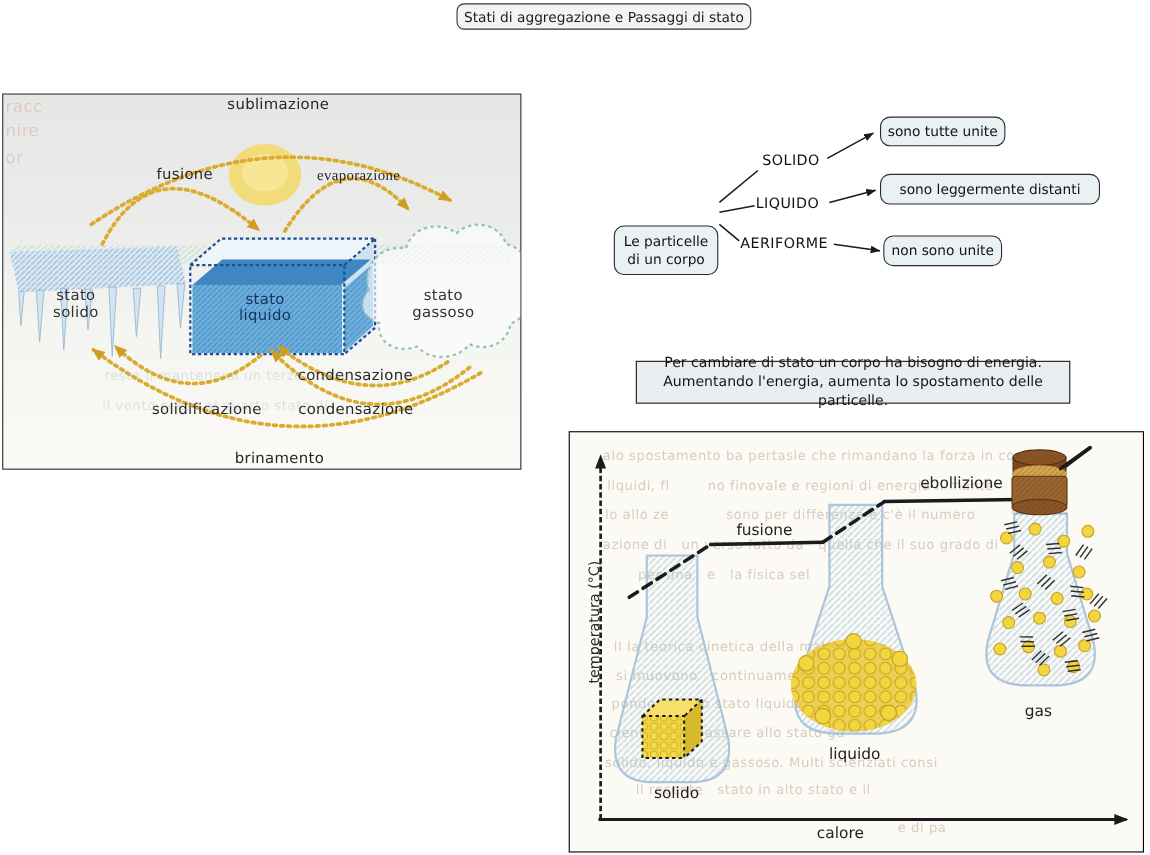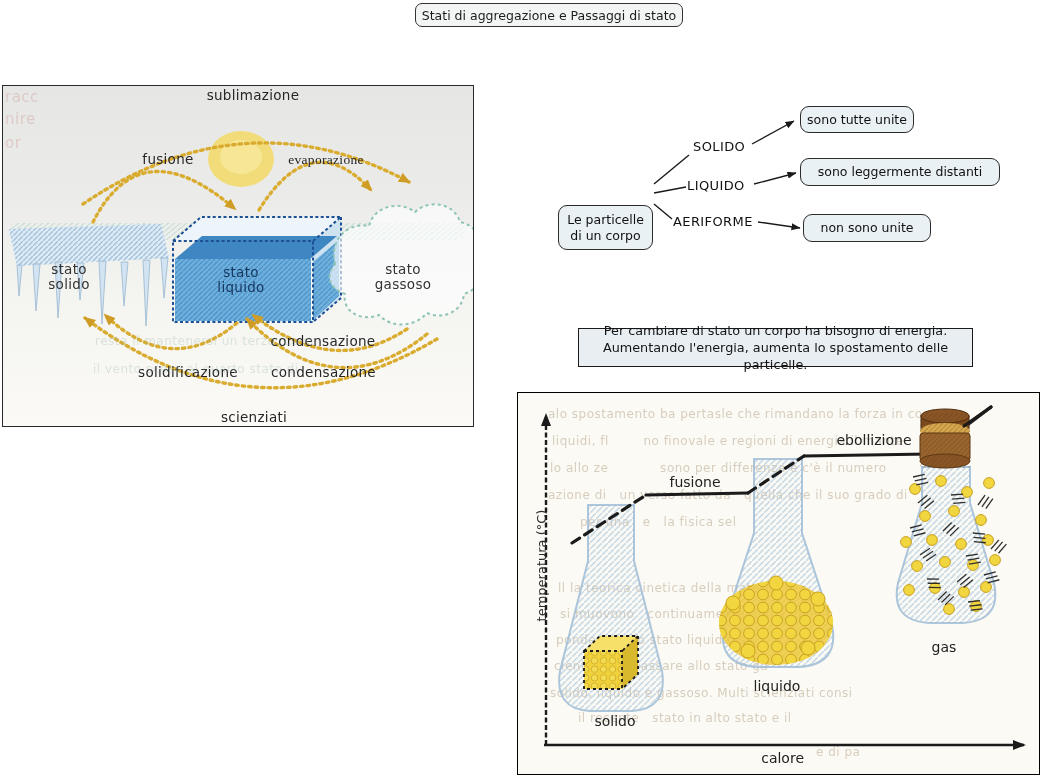--- a/index.html
+++ b/index.html
@@ -29,21 +29,21 @@
   
   .map-overlay { position:absolute; left:540px; top:95px; }
   .map-box {
     position:absolute; border:1.4px solid #2b2b2b; border-radius:9px; background:#eaf1f5;
     display:flex; flex-direction:column; align-items:center; justify-content:center;
     font-size:12.5px; line-height:16px; color:#111; text-align:center;
   }
   .map-root { left:558px; top:169px; width:95px; height:45px;margin-top:36px; }
   .map-res1 { left:800px; top:106px; width:114px; height:27px; }
   .map-res2 { left:800px; top:158px; width:200px; height:28px; }
-  .map-res3 { left:803px; top:214px; width:128px; height:28px; }
+  .map-res3 { left:803px; top:214px; width:108px; height:28px; }
   .map-state { position:absolute; font-size:13px; letter-spacing:.4px; color:#111; }
   .ms-solido    { left:693px; top:139px; }
   .ms-liquido   { left:687px; top:178px; }
   .ms-aeriforme { left:673px; top:214px; }
 
   
   .energy-box {
     position:absolute; left:578px; top:328px; width:395px; height:39px;
     border:1.6px solid #1a1a1a; background:#e9eef3;
     display:flex; flex-direction:column; align-items:center; justify-content:center;
@@ -55,21 +55,21 @@
     position:absolute; left:517px; top:392px; width:523px; height:383px;
     border:1.6px solid #000; background:#fbfaf4; overflow:hidden;
   }
   .graph-panel svg { position:absolute; left:0; top:0; z-index:2; }
   .glabel { position:absolute; z-index:3; font-size:14px; color:#222; text-align:center; }
   .gl-fusione     { left:132px; top:81px;  width:90px; }
   .gl-ebollizione { left:306px; top:39px;  width:100px; }
   .gl-solido      { left:57px;  top:320px; width:80px; }
   .gl-liquido     { left:219px; top:285px; width:80px; }
   .gl-gas         { left:396px; top:246px; width:60px; }
-  .gl-calore      { left:206px; top:357px; width:80px;text-align:right; }
+  .gl-calore      { left:206px; top:357px; width:80px; }
   .gl-temp {
     left:-52px; top:165px; width:150px; transform:rotate(-90deg);
     font-size:13px; color:#2a2a2a;
   }
 
   
   .bleed {
     position:absolute; z-index:1; font-size:12px; letter-spacing:.5px;
     color:#b3a188; opacity:.5; filter:blur(.4px); white-space:pre;
   }
@@ -169,21 +169,21 @@
         <path d="M434 253 Q252 360 82 232" marker-end="url(#yarr)"></path>
       </g>
     </svg>
 
     <div class="dlabel" style="left:185px; top:2px;  width:130px;">sublimazione</div>
     <div class="dlabel" style="left:120px; top:66px; width:90px;">fusione</div>
     <div class="dlabel" style="left:258px; top:67px; width:130px;font-family:Liberation Serif, serif;">evaporazione</div>
     <div class="dlabel" style="left:255px; top:248px; width:130px;">condensazione</div>
     <div class="dlabel" style="left:120px; top:279px; width:130px;">solidificazione</div>
     <div class="dlabel" style="left:258px; top:279px; width:125px;">condensazione</div>
-    <div class="dlabel" style="left:196px; top:324px; width:110px;">scienziati</div>
+    <div class="dlabel" style="left:196px; top:324px; width:110px;">brinamento</div>
 
     <div class="dlabel state" style="left:28px; top:176px; width:76px;">
       <span>stato</span><br>
       <span>solido</span>
     </div>
     <div class="dlabel" style="left:200px; top:179px; width:76px; color:#16365e;">
       <span>stato</span><br>
       <span>liquido</span>
     </div>
     <div class="dlabel state" style="left:360px; top:176px; width:80px;">

